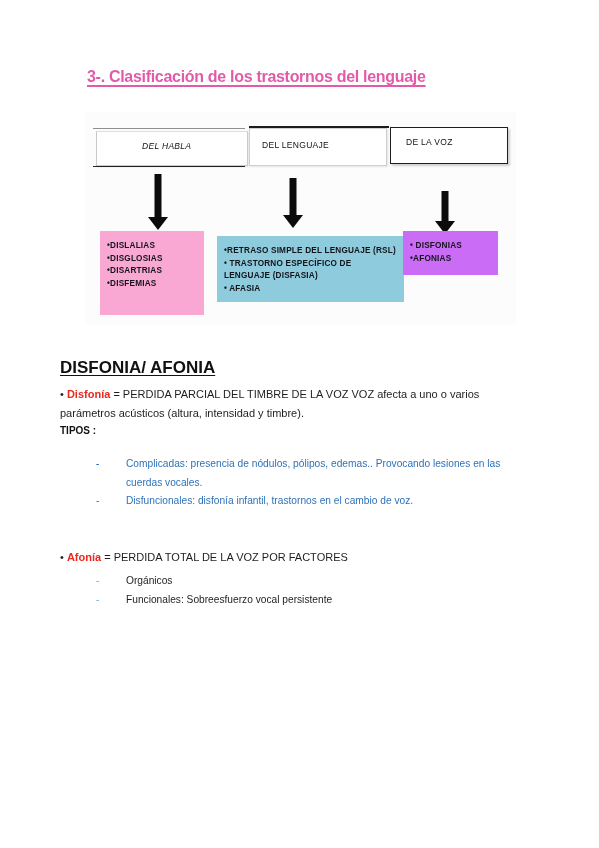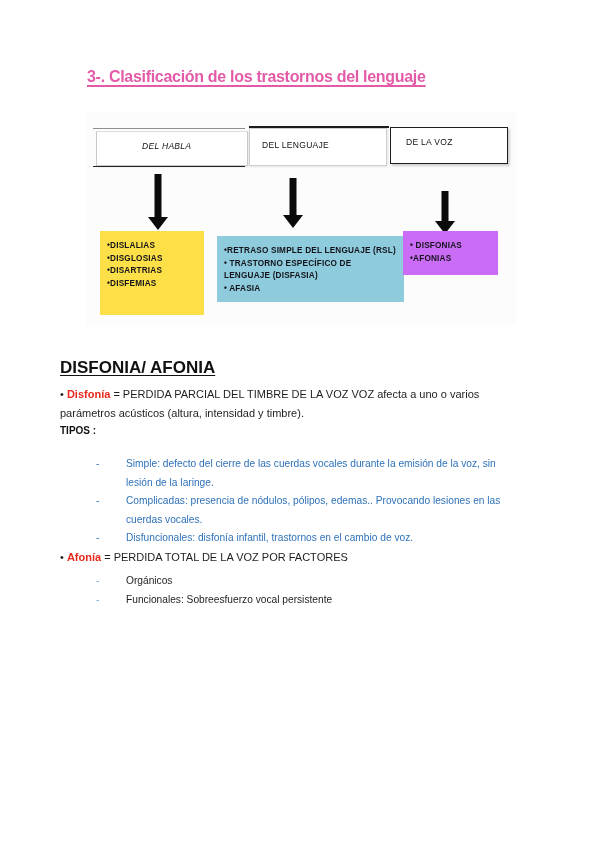--- a/index.html
+++ b/index.html
@@ -161,21 +161,21 @@
     padding: 9px 7px 0 7px;
   }
   .res-box .rb-line { white-space: nowrap; }
   .res-box .rb-line.wrap { white-space: normal; }
 
   .res-box-habla {
     left: 14px;
     top: 119px;
     width: 104px;
     height: 84px;
-    background: #fde047;
+    background: #f9a8d4;
   }
   .res-box-leng {
     left: 131px;
     top: 124px;
     width: 187px;
     height: 66px;
     background: #8ecbdd;
   }
   .res-box-voz {
     left: 317px;
@@ -298,21 +298,20 @@
     <span>•</span>
     <span class="accent-red">Disfonía</span><span> = PERDIDA PARCIAL DEL TIMBRE DE LA VOZ VOZ afecta a uno o varios</span>
     <span>parámetros acústicos (altura, intensidad y timbre).</span>
   </div>
 
   <div class="label-bold" style="top:425px;">TIPOS :</div>
 
   <div class="dash-list" style="top:455px;">
     <div class="dash-item">
       <span class="dash">-</span>
-      <span>Simple: defecto del cierre de las cuerdas vocales durante la emisión de la voz, sin lesión de la laringe.</span>
     </div>
     <div class="dash-item">
       <span class="dash">-</span>
       <span>Complicadas: presencia de nódulos, pólipos, edemas.. Provocando lesiones en las cuerdas vocales.</span>
     </div>
     <div class="dash-item">
       <span class="dash">-</span>
       <span>Disfuncionales: disfonía infantil, trastornos en el cambio de voz.</span>
     </div>
   </div>

